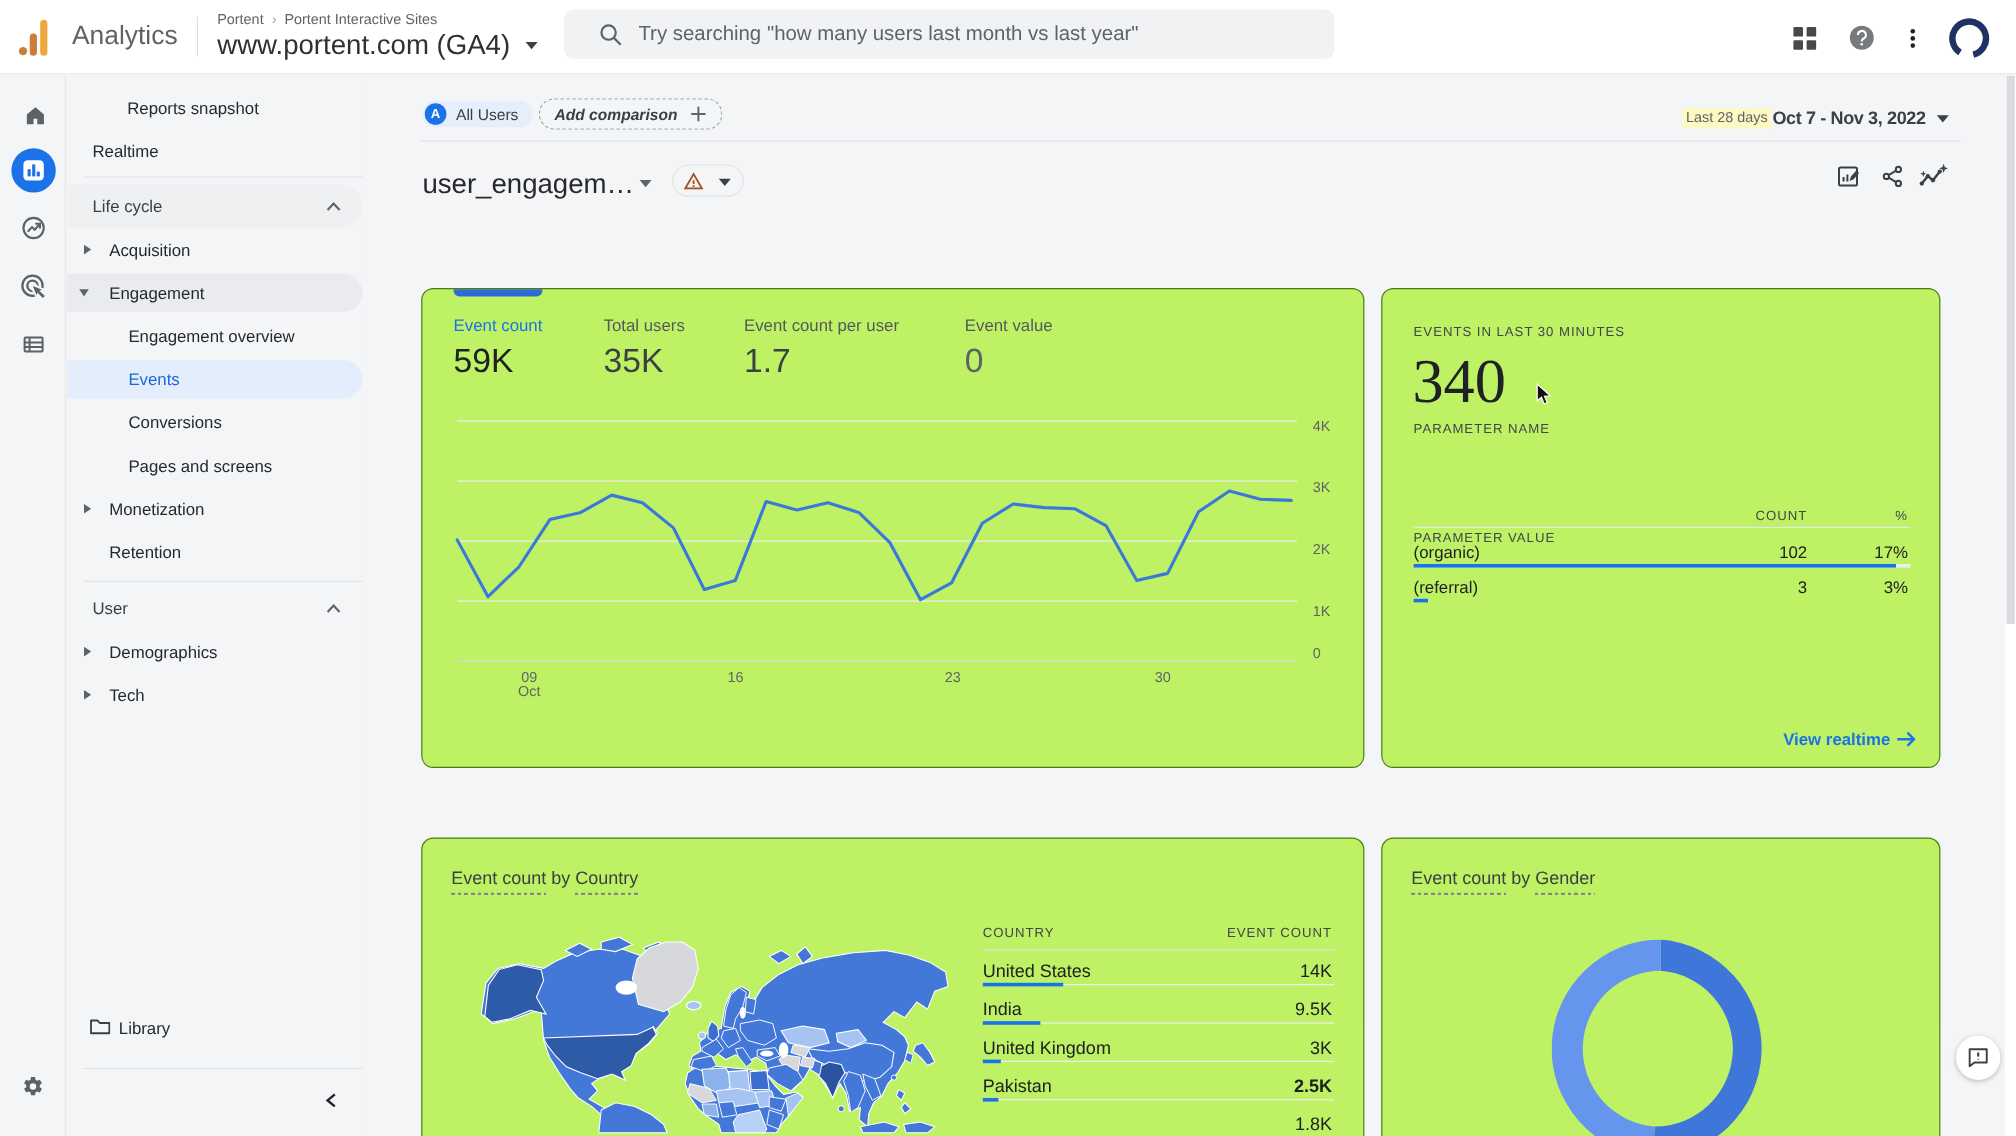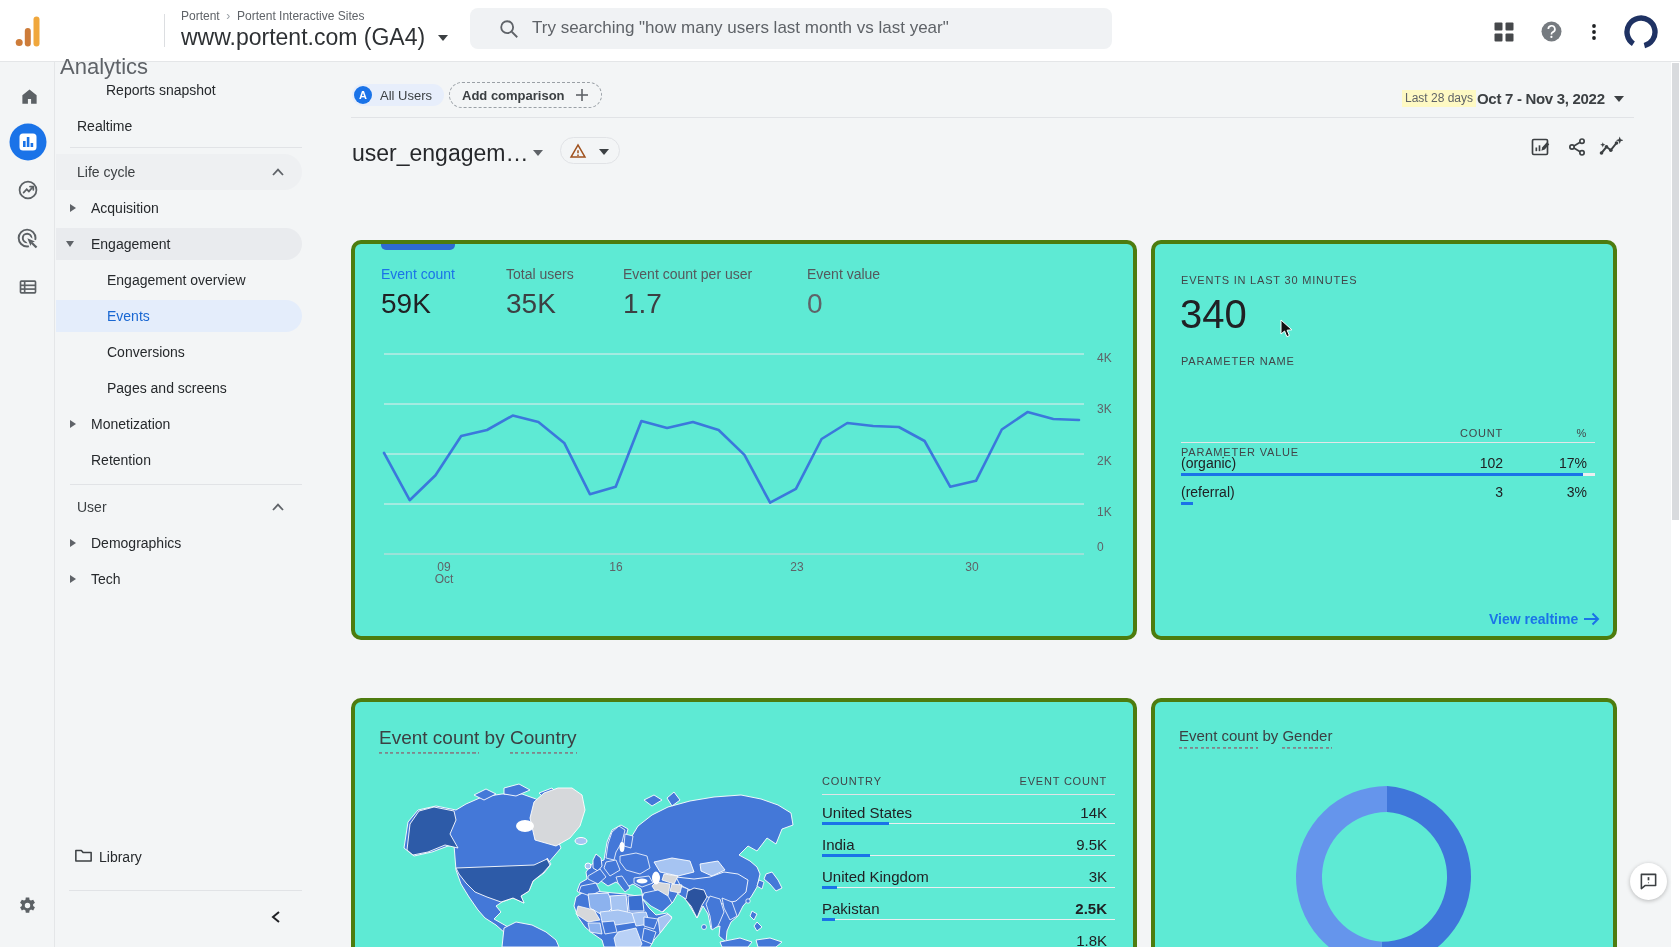--- a/index.html
+++ b/index.html
@@ -2,39 +2,39 @@
 <html><head>
 <meta charset="utf-8">
 <style>
   * { margin:0; padding:0; box-sizing:border-box; }
   html,body { width:1680px; height:947px; overflow:hidden; }
   body { font-family:"Liberation Sans", sans-serif; background:#f3f5f6; position:relative; color:#202124; }
   .abs { position:absolute; }
 
   
   #header { position:absolute; left:0; top:0; width:1680px; height:62px; background:#fff; border-bottom:1px solid #e4e6e8; z-index:10; }
-  #brand-text { position:absolute; left:60px; top:17px; font-size:22px; color:#5f6368; letter-spacing:0;margin-top:37px; }
+  #brand-text { position:absolute; left:60px; top:17px; font-size:22px; color:#5f6368; letter-spacing:0; }
   #hdr-divider { position:absolute; left:164px; top:14px; width:1px; height:33px; background:#dcdee1; }
   #crumb { position:absolute; left:181px; top:9px; font-size:12px; color:#5f6368; }
   #prop { position:absolute; left:181px; top:24px; font-size:23px; color:#2e3134; }
   #search { position:absolute; left:470px; top:8px; width:642px; height:41px; background:#f0f2f4; border-radius:8px; }
   #search .ph { position:absolute; left:62px; top:10px; font-size:17px; color:#5f6368; }
 
   
   #rail { position:absolute; left:0; top:62px; width:55px; height:885px; background:#f3f5f6; border-right:1px solid #e4e6e8; z-index:5; }
 
   
   #nav { position:absolute; left:56px; top:62px; width:246px; height:885px; background:#f3f5f6; z-index:4; }
   .nav-item { position:absolute; left:21px; font-size:14px; color:#26292c; }
   .nav-divider { position:absolute; left:19px; width:227px; height:1px; background:#e1e3e6; }
   .pill { position:absolute; left:0; width:246px; height:36px; }
   .tri { position:absolute; width:0; height:0; z-index:6; }
 
   
-  .card { position:absolute; background:#5eead4; border:4px solid #4d7c0f; border-radius:10px; }
+  .card { position:absolute; background:#bef264; border:1px solid #4d7c0f; border-radius:10px; }
 
   
   #chip-allusers { position:absolute; left:352px; top:84px; height:22px; background:#e7eefb; border-radius:11px; padding:0 12px 0 2px; display:flex; align-items:center; }
   #chip-add { position:absolute; left:449px; top:82px; height:26px; border:1px dashed #9aa0a6; border-radius:13px; display:flex; align-items:center; padding:0 12px; }
 
   .small-caps { letter-spacing:0.8px; font-size:11px; color:#424549; }
   .dash { display:inline-block; padding-bottom:5px; background-image:repeating-linear-gradient(90deg,#80868b 0 3px,transparent 3px 5.5px); background-position:0 100%; background-size:100% 1.8px; background-repeat:no-repeat; }
 </style>
 </head>
 <body>
@@ -161,21 +161,21 @@
 <div class="tri" style="left:66px;top:241px;border-left:4.5px solid transparent;border-right:4.5px solid transparent;border-top:6px solid #5f6368;"></div>
 <div class="tri" style="left:70px;top:420px;border-top:4.5px solid transparent;border-bottom:4.5px solid transparent;border-left:6px solid #5f6368;"></div>
 <div class="tri" style="left:70px;top:539px;border-top:4.5px solid transparent;border-bottom:4.5px solid transparent;border-left:6px solid #5f6368;"></div>
 <div class="tri" style="left:70px;top:575px;border-top:4.5px solid transparent;border-bottom:4.5px solid transparent;border-left:6px solid #5f6368;"></div>
 
 <div id="chip-allusers">
   <div style="width:18px;height:18px;border-radius:50%;background:#1a73e8;color:#fff;font-size:11px;font-weight:bold;display:flex;align-items:center;justify-content:center;">A</div>
   <div style="font-size:13px;color:#3c4043;margin-left:8px;">All Users</div>
 </div>
 <div id="chip-add">
-  <div style="font-size:13px;color:#3c4043;font-weight:bold;">Add comparison</div>
+  <div style="font-size:13px;color:#3c4043;font-weight:bold;font-style:italic;">Add comparison</div>
   <svg style="margin-left:10px" width="14" height="14" viewBox="0 0 14 14" stroke="#5f6368" stroke-width="1.6">
       <line x1="7" y1="1" x2="7" y2="13"></line>
       <line x1="1" y1="7" x2="13" y2="7"></line>
     </svg>
 </div>
 <div class="abs" style="left:1402px;top:90px;height:17px;background:#fef9c3;padding:0 3px;font-size:12px;color:#5f6368;line-height:17px;">Last 28 days</div>
 <div class="abs" style="left:1477px;top:90px;font-size:15px;font-weight:bold;letter-spacing:-0.3px;color:#3c4043;">Oct 7 - Nov 3, 2022</div>
 <div class="tri" style="left:1614px;top:96px;border-left:5px solid transparent;border-right:5px solid transparent;border-top:6px solid #3c4043;"></div>
 
 <div class="abs" style="left:351px;top:117px;width:1283px;height:1px;background:#e1e3e6;"></div>
@@ -242,21 +242,21 @@
     <text x="261" y="327" font-size="12" fill="#5f6368" text-anchor="middle" font-family="Liberation Sans">16</text>
     <text x="442" y="327" font-size="12" fill="#5f6368" text-anchor="middle" font-family="Liberation Sans">23</text>
     <text x="617" y="327" font-size="12" fill="#5f6368" text-anchor="middle" font-family="Liberation Sans">30</text>
     <text x="89" y="339" font-size="12" fill="#5f6368" text-anchor="middle" font-family="Liberation Sans">Oct</text>
     <polyline points="29.0,208.9 54.7,256.2 80.5,231.3 106.2,192.0 132.0,186.0 157.7,171.6 183.4,178.0 209.2,198.9 234.9,250.2 260.7,242.8 286.4,177.0 312.1,184.0 337.9,178.0 363.6,186.0 389.4,210.9 415.1,258.7 440.9,244.8 466.6,195.0 492.3,179.0 518.1,182.0 543.8,183.0 569.6,197.0 595.3,242.8 621.0,236.8 646.8,185.5 672.5,168.1 698.3,175.0 724.0,176.0" fill="none" stroke="#3b78dc" stroke-width="2.6" stroke-linejoin="round" stroke-linecap="round"></polyline>
   </svg>
 </div>
 
 <div class="card" id="card-rt" style="left:1151px;top:240px;width:466px;height:400px;">
   <div class="abs small-caps" style="left:26px;top:30px;">EVENTS IN LAST 30 MINUTES</div>
-  <div class="abs" style="left:25px;top:48px;font-size:40px;color:#202124;">340</div>
+  <div class="abs" style="left:25px;top:48px;font-size:52px;color:#202124;font-family:Liberation Serif, serif;">340</div>
   <div class="abs small-caps" style="left:26px;top:111px;">PARAMETER NAME</div>
   <div class="abs small-caps" style="left:26px;top:183px;margin-top:19px;">PARAMETER VALUE</div>
   <div class="abs small-caps" style="right:110px;top:183px;">COUNT</div>
   <div class="abs small-caps" style="right:26px;top:183px;">%</div>
   <div class="abs" style="left:26px;top:198px;width:414px;height:1px;background:#e4e6e8;"></div>
   <div class="abs" style="left:26px;top:211px;font-size:14px;color:#202124;">(organic)</div>
   <div class="abs" style="right:110px;top:211px;font-size:14px;color:#202124;">102</div>
   <div class="abs" style="right:26px;top:211px;font-size:14px;color:#202124;">17%</div>
   <div class="abs" style="left:26px;top:229px;width:414px;height:3px;background:#edeef0;"></div>
   <div class="abs" style="left:26px;top:229px;width:402px;height:3px;background:#1a73e8;"></div>
@@ -269,21 +269,21 @@
       <line x1="1" y1="8" x2="15" y2="8"></line>
       <path d="M9.5 2.5 15 8l-5.5 5.5"></path>
     </svg>
 </div>
 
 <svg class="abs" style="left:1280px;top:319px" width="14" height="20" viewBox="0 0 14 20">
     <path d="M1 1v14l3.6-3 2.2 5.6 2.6-1-2.3-5.4 4.8-.4z" fill="#111" stroke="#fff" stroke-width="1"></path>
   </svg>
 
 <div class="card" id="card-country" style="left:351px;top:698px;width:786px;height:420px;">
-  <div class="abs" style="left:24px;top:25px;font-size:19px;color:#3c4043;">
+  <div class="abs" style="left:24px;top:25px;font-size:15px;color:#3c4043;">
     <span class="dash">Event count</span> by <span class="dash">Country</span>
   </div>
   <div class="abs small-caps" style="left:467px;top:73px;">COUNTRY</div>
   <div class="abs small-caps" style="right:26px;top:73px;">EVENT COUNT</div>
   <div class="abs" style="left:467px;top:92px;width:293px;height:1px;background:#e1e3e6;"></div>
 
   <div class="abs" style="left:467px;top:102px;font-size:15px;color:#202124;">United States</div>
   <div class="abs" style="right:26px;top:102px;font-size:15px;color:#202124;">14K</div>
   <div class="abs" style="left:467px;top:121px;width:293px;height:1px;background:#eceef0;"></div>
   <div class="abs" style="left:467px;top:120px;width:67px;height:3px;background:#1a73e8;"></div>

